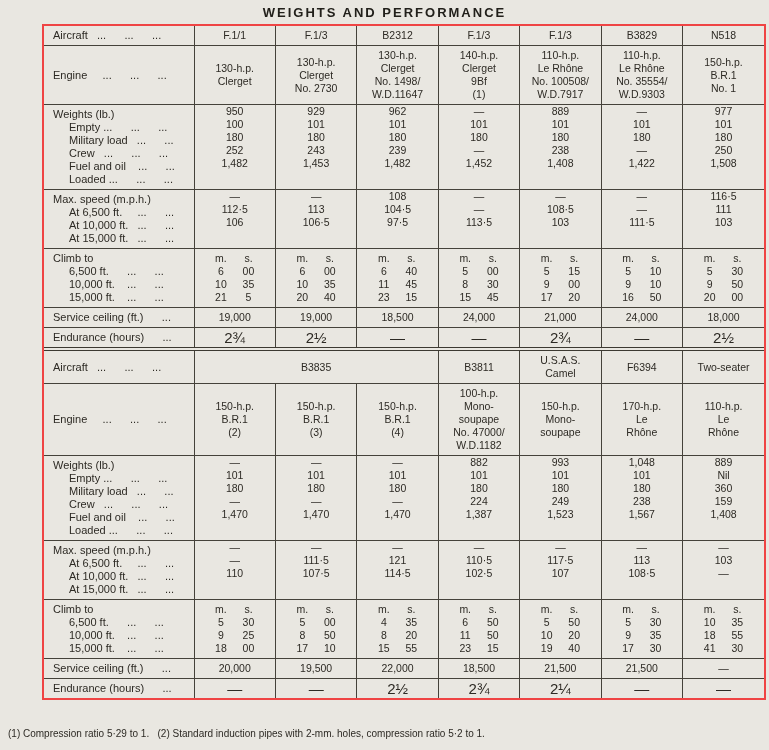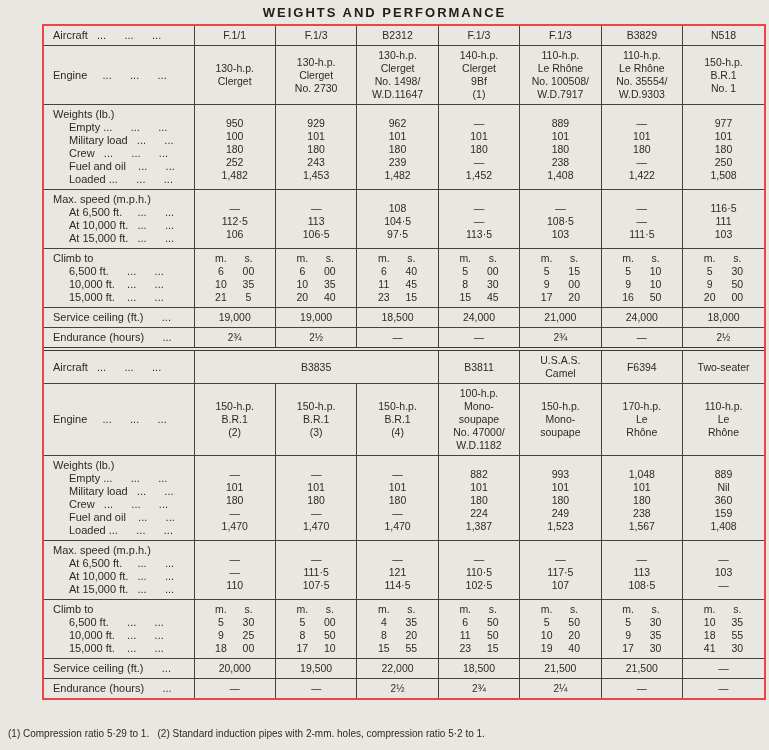--- a/index.html
+++ b/index.html
@@ -25,30 +25,30 @@
     width: 100%; border-collapse: collapse; border-style: hidden;
     table-layout: fixed; font-size: 10.5px; line-height: 13px;
   }
   td { border: 1px solid #45423a; padding: 3px 2px; vertical-align: middle; }
   td.label-cell {
     text-align: left; padding-left: 9px; white-space: pre;
     font-size: 11px; color: #2d2a24;
   }
   tr.group-row td { vertical-align: top; margin-top: 40px; }
   td.data-cell { text-align: center; }
-  td.skip1 { padding-top: 12px; }
+  td.skip1 { padding-top: 0; }
   .lbl { white-space: pre; }
   .indent { padding-left: 16px; }
   .ln { min-height: 13px; }
   .climb-grid {
     display: grid; grid-template-columns: 1fr 1fr;
     width: 72%; margin: 0 auto;
   }
   .climb-grid > div { text-align: center; min-height: 13px; }
-  .endur { font-size: 10px; }
+  .endur { font-size: 15px; }
   .footnotes {
     margin: 5px 0 0 -34px; font-size: 10px; line-height: 11.5px;
     white-space: pre-wrap; color: #2d2a24;
   }
 </style>
 </head>
 <body>
 
 <div class="title">WEIGHTS AND PERFORMANCE</div>
 

